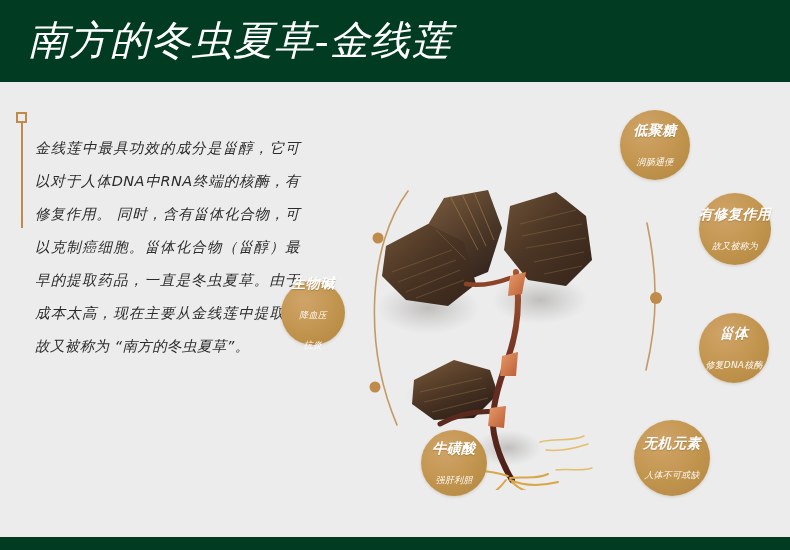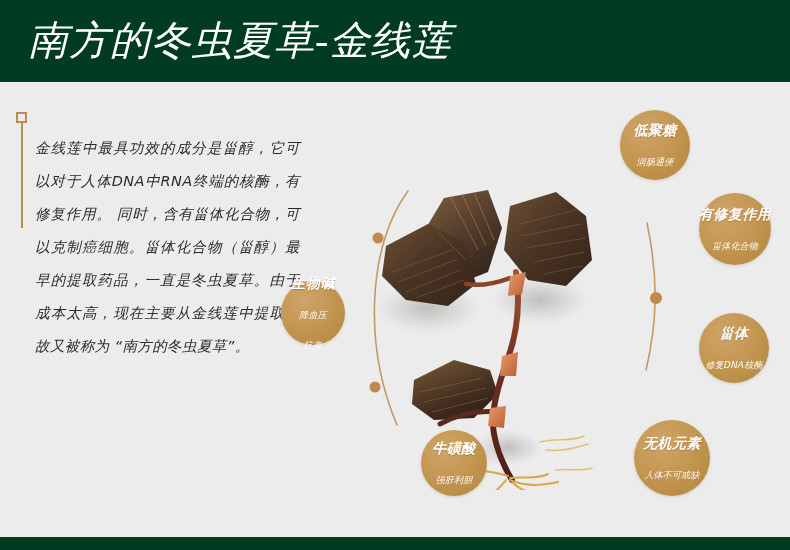--- a/index.html
+++ b/index.html
@@ -220,21 +220,21 @@
     </svg>
 
 
     <div class="badge" style="left:345px; top:15px; width:70px; height:70px;">
       <div class="b-title">低聚糖</div>
       <div class="b-sub">润肠通便</div>
     </div>
 
     <div class="badge" style="left:424px; top:98px; width:72px; height:72px;">
       <div class="b-title">有修复作用</div>
-      <div class="b-sub">甾体化合物</div>
+      <div class="b-sub">故又被称为</div>
     </div>
 
     <div class="badge" style="left:424px; top:218px; width:70px; height:70px;">
       <div class="b-title">甾体</div>
       <div class="b-sub">修复DNA核酶</div>
     </div>
 
     <div class="badge" style="left:6px; top:186px; width:64px; height:64px;">
       <div class="b-title">生物碱</div>
       <div class="b-sub">降血压</div>

